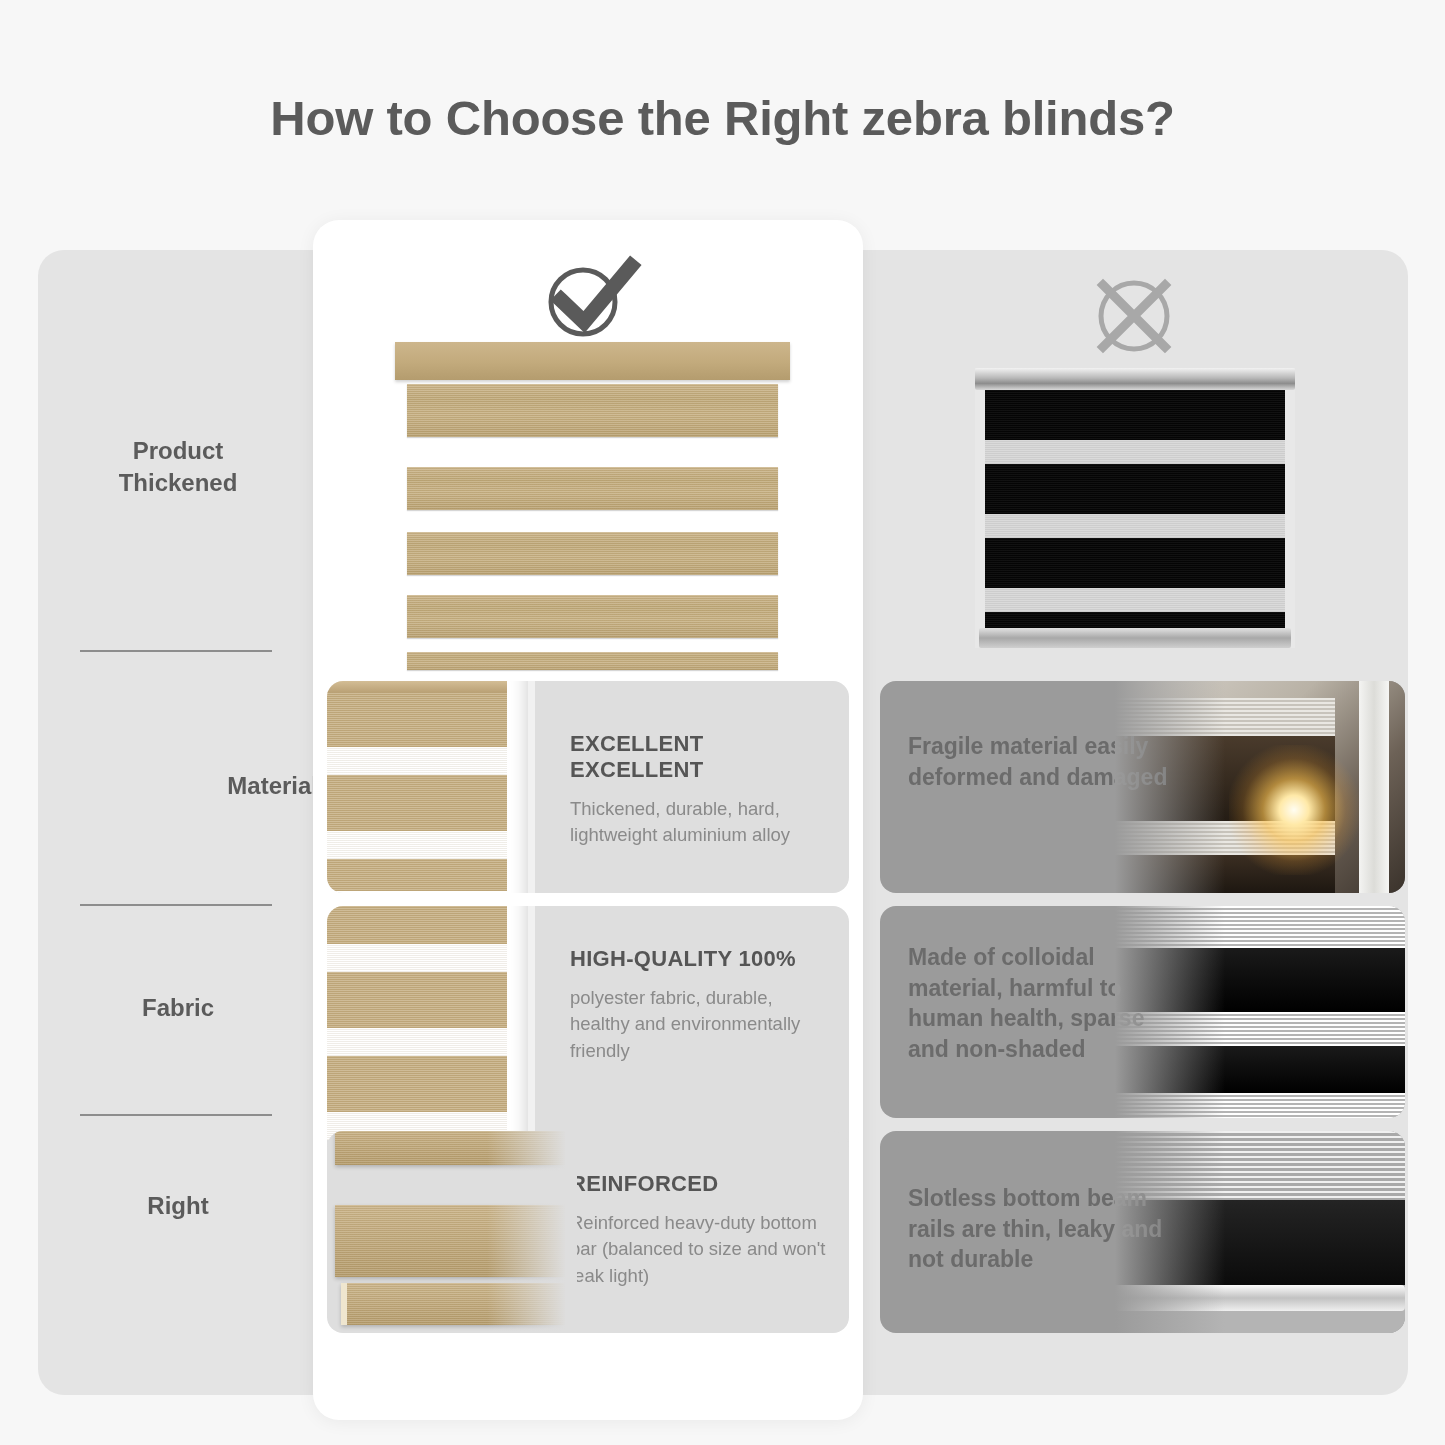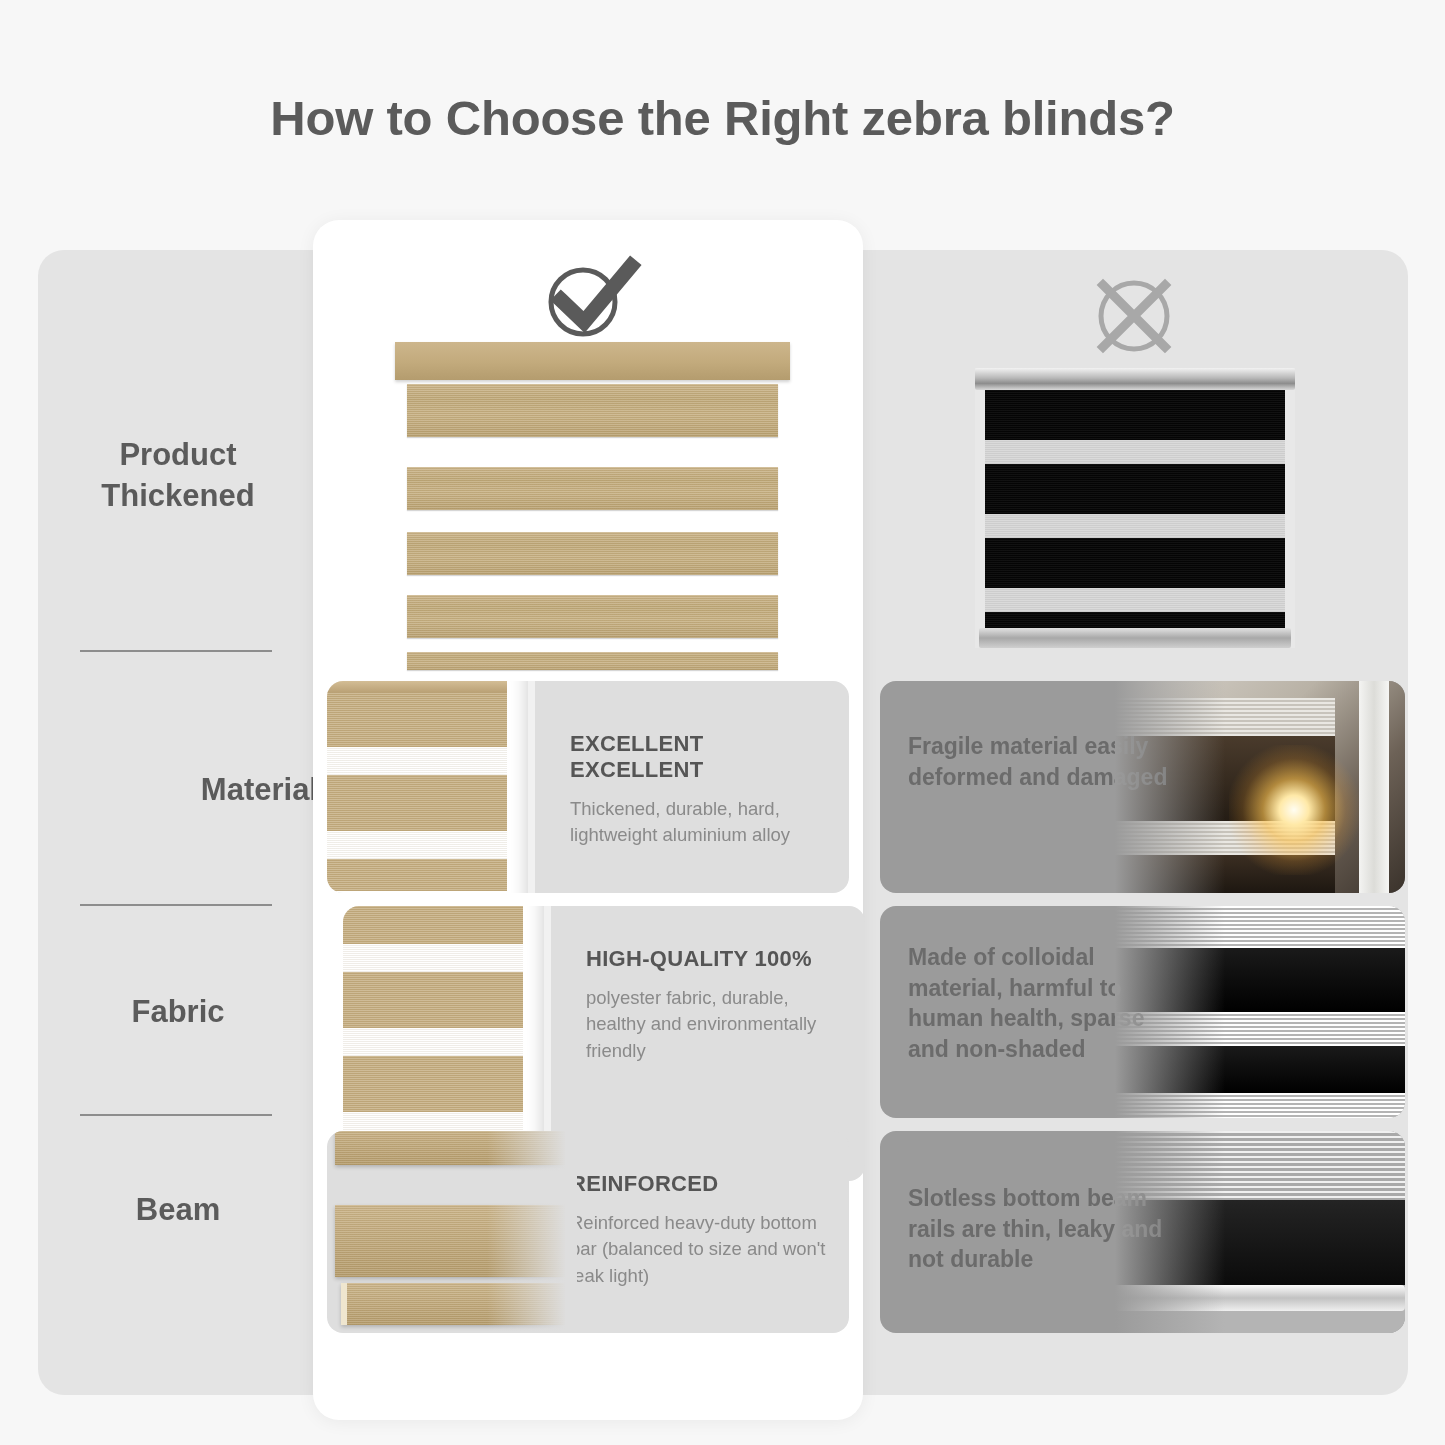--- a/index.html
+++ b/index.html
@@ -43,21 +43,21 @@
     left: 38px;
     top: 250px;
     width: 280px;
     height: 1145px;
   }
   .row-label {
     position: absolute;
     left: 0;
     width: 280px;
     text-align: center;
-    font-size: 31px;
+    font-size: 24px;
     font-weight: bold;
     color: #5b5b5b;
     line-height: 1.32;
   }
   .row-label.l0 { top: 185px; }
   .row-label.l1 { top: 520px; text-align: right; }
   .row-label.l2 { top: 742px; }
   .row-label.l3 { top: 940px; }
 
   .row-divider {
@@ -177,21 +177,21 @@
     position: absolute;
     border-radius: 16px;
     overflow: hidden;
   }
   .feat-card.good {
     left: 327px;
     width: 522px;
     background: #dedede;
   }
   .feat-card.good.f0 { top: 681px; height: 212px; }
-  .feat-card.good.f1 { top: 906px; height: 275px; margin-left: 16px; }
+  .feat-card.good.f1 { top: 906px; height: 275px; }
   .feat-card.good.f2 { top: 1131px; height: 202px; }
 
   .feat-card.bad {
     left: 0;
     width: 525px;
     background: #9b9b9b;
   }
   .feat-card.bad.f0 { top: 431px; height: 212px; }
   .feat-card.bad.f1 { top: 656px; height: 212px; }
   .feat-card.bad.f2 { top: 881px; height: 202px; }
@@ -384,21 +384,21 @@
     <div>Material</div>
   </div>
   <div class="row-divider d1"></div>
 
   <div class="row-label l2">
     <div>Fabric</div>
   </div>
   <div class="row-divider d2"></div>
 
   <div class="row-label l3">
-    <div>Beam</div>
+    <div>Right</div>
   </div>
 </div>
 
 <div class="center-card"></div>
 
 <div class="verdict-check">
   <svg width="110" height="92" viewBox="0 0 110 92">
     <circle cx="48" cy="50" r="32" fill="none" stroke="#5a5a5a" stroke-width="5"></circle>
     <path d="M26 48 L49 70 L96 14" fill="none" stroke="#5a5a5a" stroke-width="15" stroke-linecap="square" stroke-linejoin="miter"></path>
   </svg>

